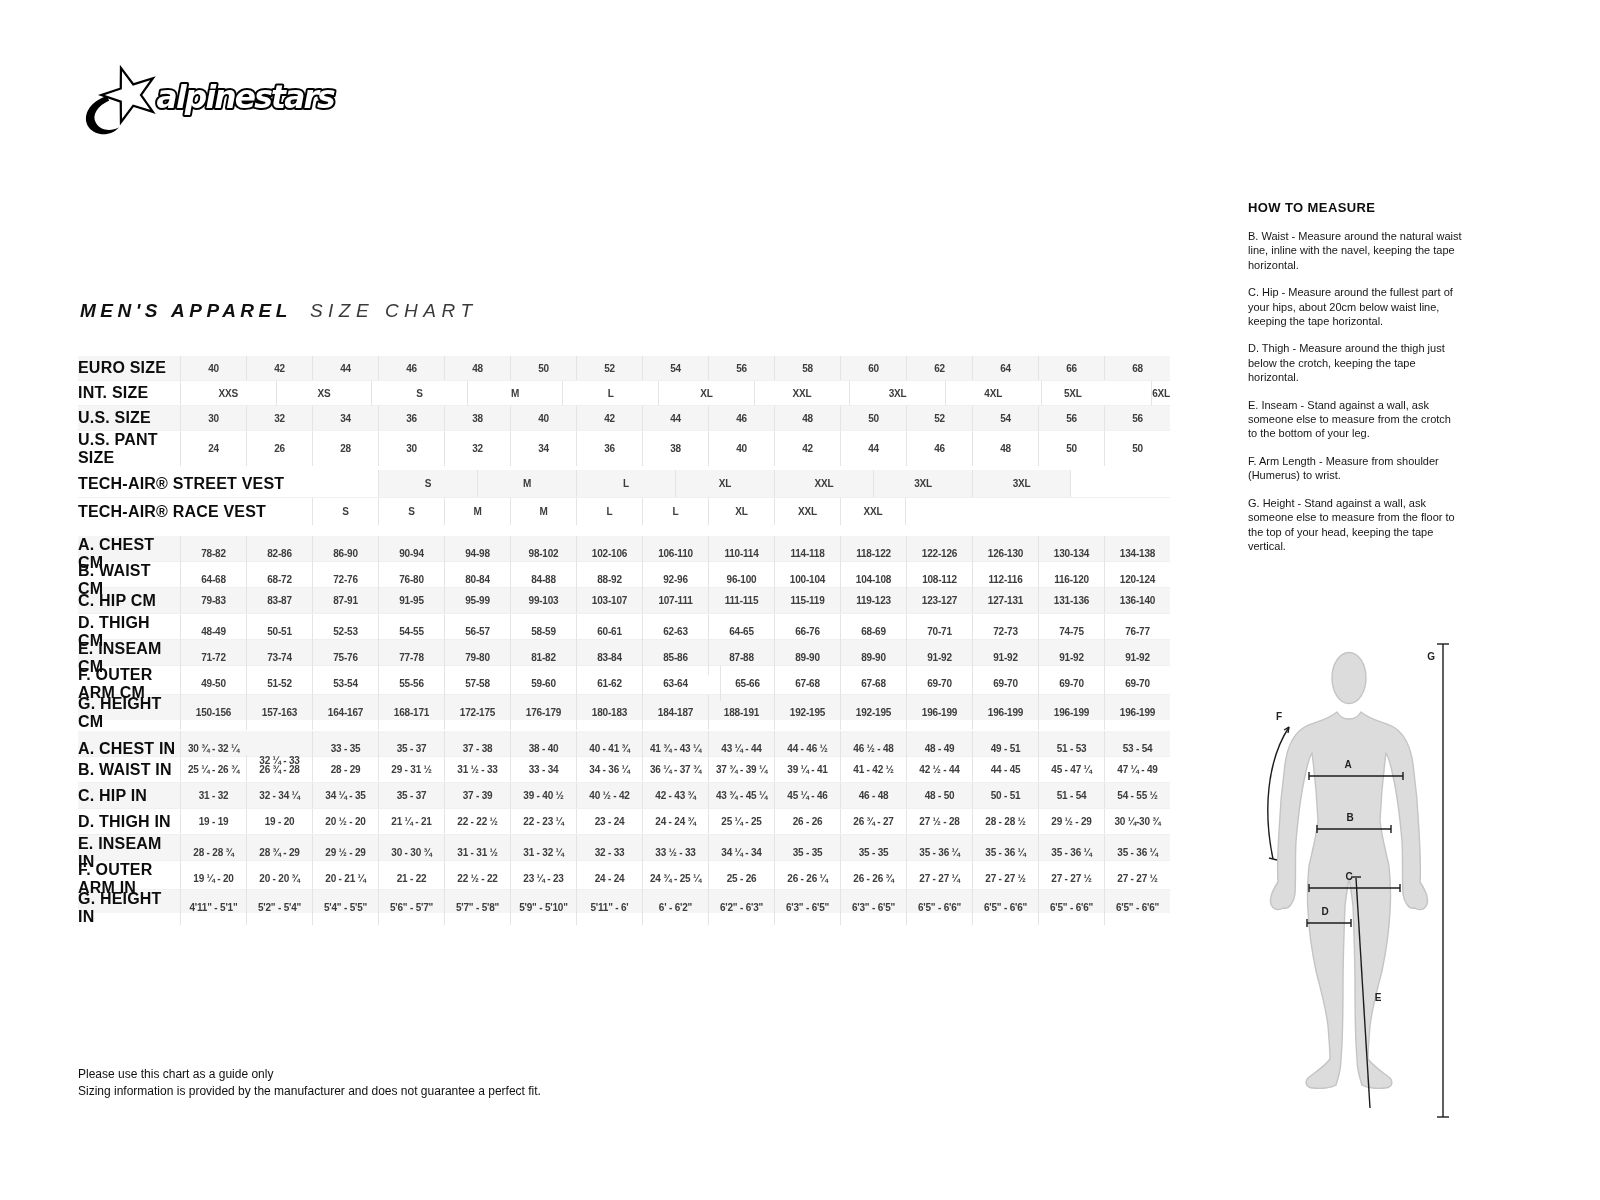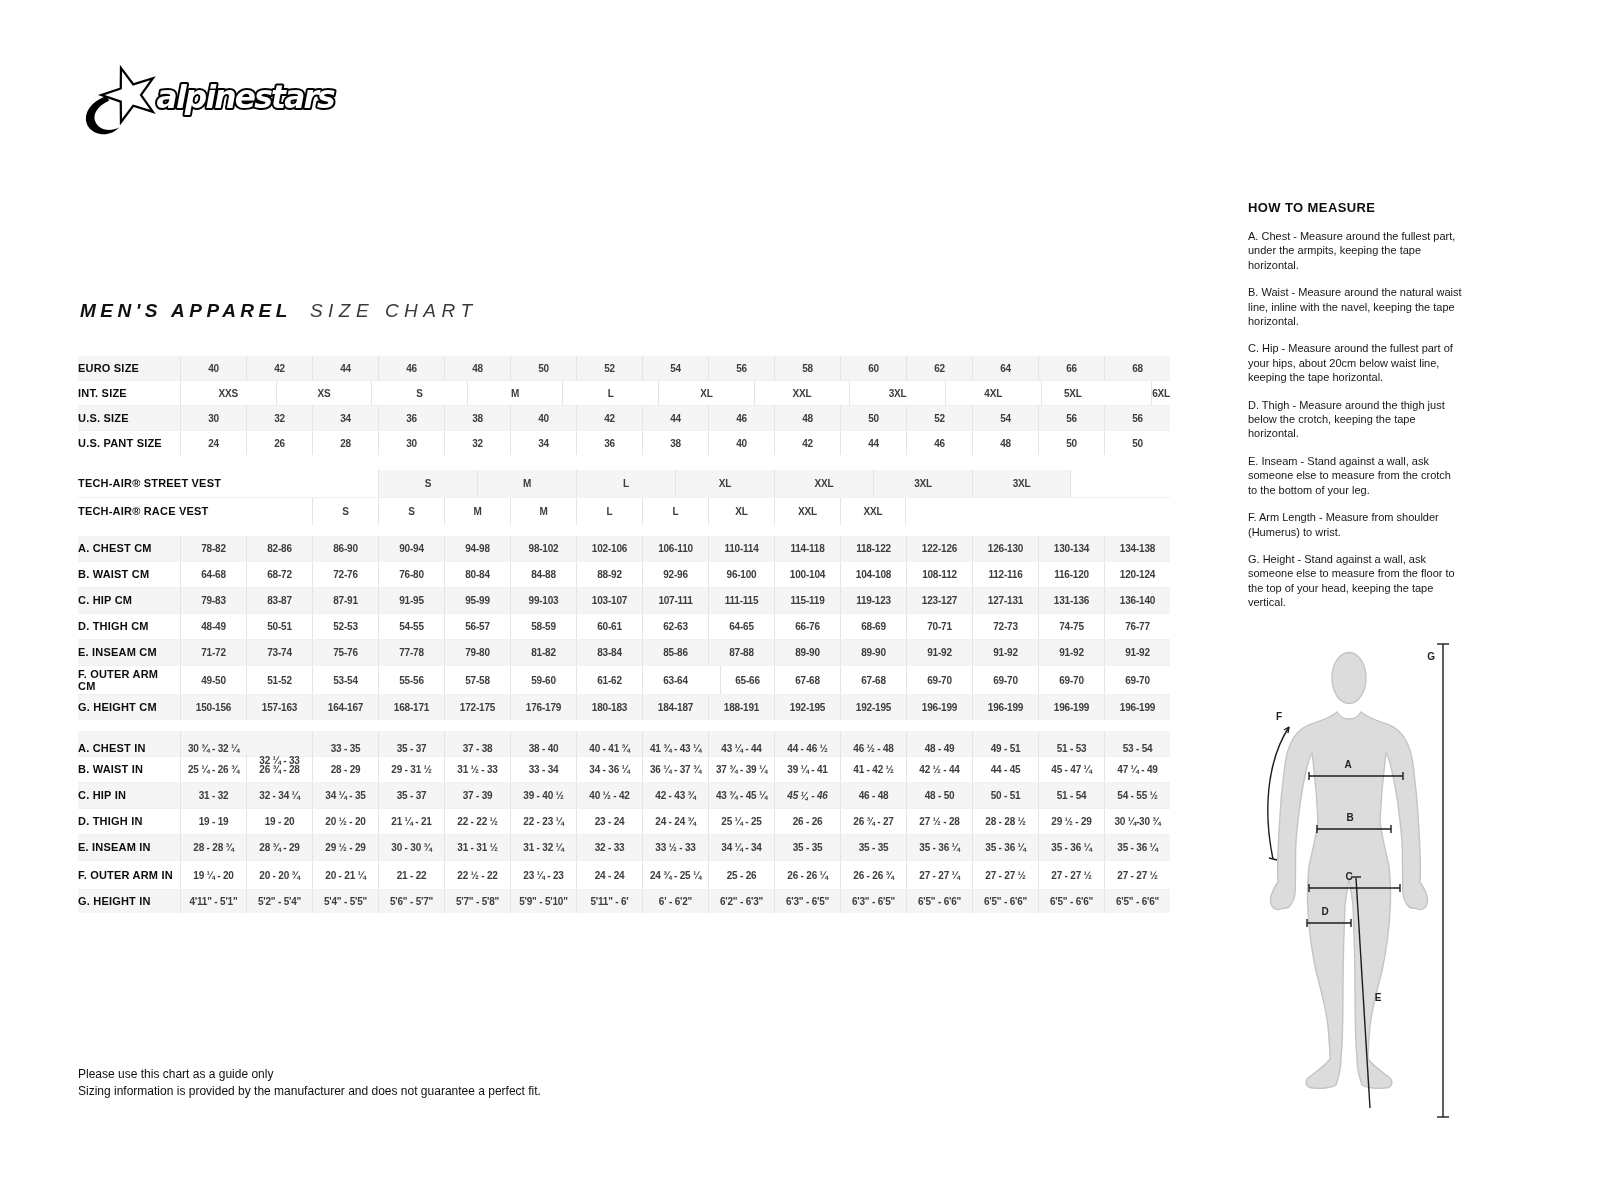--- a/index.html
+++ b/index.html
@@ -23,21 +23,21 @@
   .block-sizes{margin-bottom:15px}
   .block-vest{margin-bottom:11px}
   .block-cm{margin-bottom:11px}
   .trow{
     display:grid;grid-template-columns:102px repeat(30,1fr);
     align-items:stretch;border-bottom:1px solid #f0f0f0;
   }
   .tblock .trow:last-child{border-bottom:none}
   .striped{background:#f5f5f5}
   .tlabel{
-    font-size:11px;font-weight:bold;letter-spacing:.2px;line-height:1.1;
+    font-size:16px;font-weight:bold;letter-spacing:.2px;line-height:1.1;
     display:flex;align-items:center;color:#0d0d0d;padding-right:3px;
   }
   .block-vest .tlabel{white-space:nowrap;overflow:visible}
   .tcell{
     font-size:10px;font-weight:bold;color:#3d3d3d;letter-spacing:-.2px;
     display:flex;align-items:center;justify-content:center;text-align:center;
     border-left:1px solid #e4e4e4;white-space:nowrap;
   }
   .tcell.empty{border-left-color:transparent}
   .cellshade{background:#f5f5f5}
@@ -347,21 +347,21 @@
         <div class="tlabel">C. HIP IN</div>
         <div class="tcell" style="grid-column: span 2;">31 - 32</div>
         <div class="tcell" style="grid-column: span 2;">32 - 34 ¼</div>
         <div class="tcell" style="grid-column: span 2;">34 ¼ - 35</div>
         <div class="tcell" style="grid-column: span 2;">35 - 37</div>
         <div class="tcell" style="grid-column: span 2;">37 - 39</div>
         <div class="tcell" style="grid-column: span 2;">39 - 40 ½</div>
         <div class="tcell" style="grid-column: span 2;">40 ½ - 42</div>
         <div class="tcell" style="grid-column: span 2;">42 - 43 ¾</div>
         <div class="tcell" style="grid-column: span 2;">43 ¾ - 45 ¼</div>
-        <div class="tcell" style="grid-column: span 2; font-style: italic;">45 ¼ - 46</div>
+        <div class="tcell" style="grid-column: span 2;">45 ¼ - 46</div>
         <div class="tcell" style="grid-column: span 2;">46 - 48</div>
         <div class="tcell" style="grid-column: span 2;">48 - 50</div>
         <div class="tcell" style="grid-column: span 2;">50 - 51</div>
         <div class="tcell" style="grid-column: span 2;">51 - 54</div>
         <div class="tcell" style="grid-column: span 2;">54 - 55 ½</div>
       </div>
       <div class="trow">
         <div class="tlabel">D. THIGH IN</div>
         <div class="tcell" style="grid-column: span 2;">19 - 19</div>
         <div class="tcell" style="grid-column: span 2;">19 - 20</div>
@@ -431,21 +431,20 @@
         <div class="tcell" style="grid-column: span 2;">6'5" - 6'6"</div>
         <div class="tcell" style="grid-column: span 2;">6'5" - 6'6"</div>
         <div class="tcell" style="grid-column: span 2;">6'5" - 6'6"</div>
         <div class="tcell" style="grid-column: span 2;">6'5" - 6'6"</div>
       </div>
     </div>
   </div>
 
 <div id="measure" class="abs">
   <h3>HOW TO MEASURE</h3>
-  <p>A. Chest - Measure around the fullest part, under the armpits, keeping the tape horizontal.</p>
   <p>B. Waist - Measure around the natural waist line, inline with the navel, keeping the tape horizontal.</p>
   <p>C. Hip - Measure around the fullest part of your hips, about 20cm below waist line, keeping the tape horizontal.</p>
   <p>D. Thigh - Measure around the thigh just below the crotch, keeping the tape horizontal.</p>
   <p>E. Inseam - Stand against a wall, ask someone else to measure from the crotch to the bottom of your leg.</p>
   <p>F. Arm Length - Measure from shoulder (Humerus) to wrist.</p>
   <p>G. Height - Stand against a wall, ask someone else to measure from the floor to the top of your head, keeping the tape vertical.</p>
 </div>
 
 <div id="diagram" class="abs">
   <svg width="215" height="500" viewBox="0 0 215 500">

